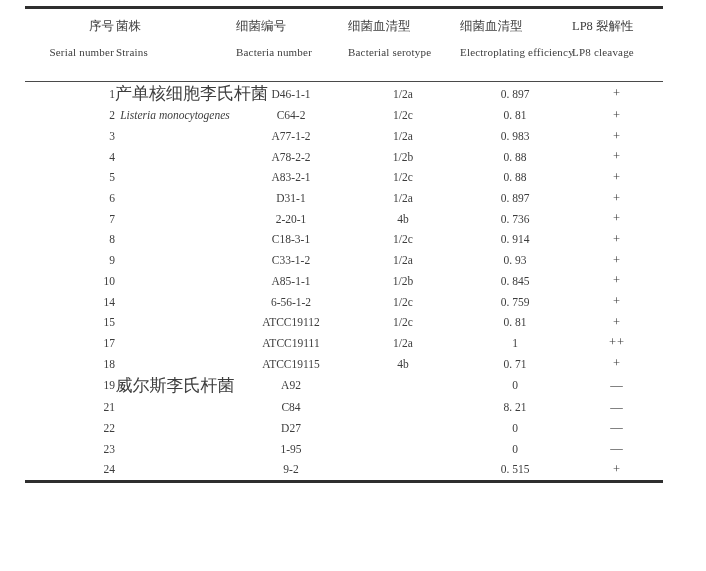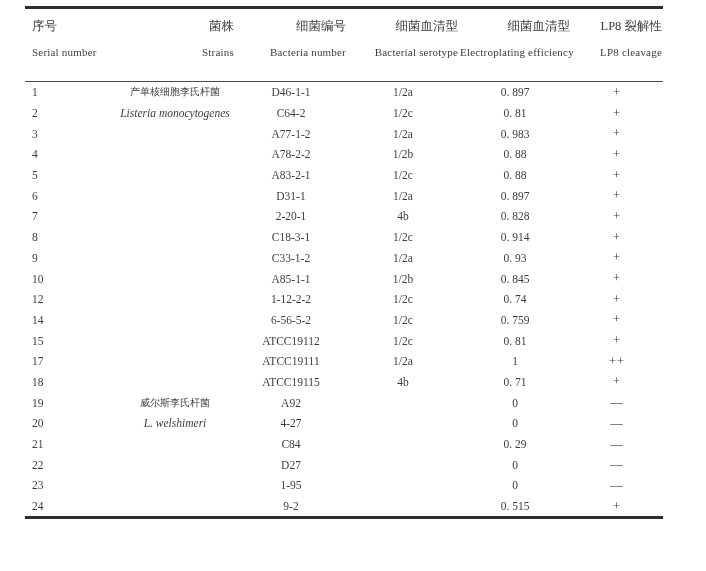--- a/index.html
+++ b/index.html
@@ -23,50 +23,50 @@
   }
   col.c1 { width: 90px; }
   col.c2 { width: 120px; }
   col.c3 { width: 112px; }
   col.c4 { width: 112px; }
   col.c5 { width: 112px; }
   col.c6 { width: 92px; }
 
   thead th {
     font-weight: normal;
-    text-align: right;
+    text-align: left;
     white-space: nowrap;
     vertical-align: middle;
   }
   thead tr.hdr-zh th {
     font-size: 12.5px;
     height: 25px;
     padding-top: 5px;
   }
   thead tr.hdr-en th {
     font-size: 11px;
     height: 21px;
     padding-bottom: 19px;
     border-bottom: 1px solid #4a4a4a;
     letter-spacing: 0.2px;
   }
   thead th.left, tbody td.left {
-    text-align: left;
+    text-align: right;
     padding-left: 7px;
   }
 
   tbody td {
     height: 20.7px;
     font-size: 11.5px;
     text-align: center;
     white-space: nowrap;
     vertical-align: middle;
     padding: 0;
   }
-  td.c-strain { font-size: 10px; }
+  td.c-strain { font-size: 17px; }
   td.c-strain.italic { font-style: italic; font-size: 11.5px; margin-top: 14px; }
   td.c-lp8 { font-size: 12.5px; letter-spacing: 1px; }
 </style>
 </head>
 <body>
 
 <div class="table-wrap">
   <table class="strain-table">
     <colgroup>
       <col class="c1">
@@ -147,21 +147,21 @@
     <td class="c-serotype">1/2a</td>
     <td class="c-eff">0. 897</td>
     <td class="c-lp8">+</td>
   </tr>
 
   <tr>
     <td class="left c-serial">7</td>
     <td class="c-strain"></td>
     <td class="c-number">2-20-1</td>
     <td class="c-serotype">4b</td>
-    <td class="c-eff">0. 828</td>
+    <td class="c-eff">0. 736</td>
     <td class="c-lp8">+</td>
   </tr>
 
   <tr>
     <td class="left c-serial">8</td>
     <td class="c-strain"></td>
     <td class="c-number">C18-3-1</td>
     <td class="c-serotype">1/2c</td>
     <td class="c-eff">0. 914</td>
     <td class="c-lp8">+</td>
@@ -179,34 +179,26 @@
   <tr>
     <td class="left c-serial">10</td>
     <td class="c-strain"></td>
     <td class="c-number">A85-1-1</td>
     <td class="c-serotype">1/2b</td>
     <td class="c-eff">0. 845</td>
     <td class="c-lp8">+</td>
   </tr>
 
 
-  <tr>
-    <td class="left c-serial">12</td>
-    <td class="c-strain"></td>
-    <td class="c-number">1-12-2-2</td>
-    <td class="c-serotype">1/2c</td>
-    <td class="c-eff">0. 74</td>
-    <td class="c-lp8">+</td>
-  </tr>
 
 
   <tr>
     <td class="left c-serial">14</td>
     <td class="c-strain"></td>
-    <td class="c-number">6-56-5-2</td>
+    <td class="c-number">6-56-1-2</td>
     <td class="c-serotype">1/2c</td>
     <td class="c-eff">0. 759</td>
     <td class="c-lp8">+</td>
   </tr>
 
   <tr>
     <td class="left c-serial">15</td>
     <td class="c-strain"></td>
     <td class="c-number">ATCC19112</td>
     <td class="c-serotype">1/2c</td>
@@ -235,35 +227,27 @@
 
   <tr>
     <td class="left c-serial">19</td>
     <td class="c-strain">威尔斯李氏杆菌</td>
     <td class="c-number">A92</td>
     <td class="c-serotype"></td>
     <td class="c-eff">0</td>
     <td class="c-lp8">—</td>
   </tr>
 
-  <tr>
-    <td class="left c-serial">20</td>
-    <td class="c-strain italic">L. welshimeri</td>
-    <td class="c-number">4-27</td>
-    <td class="c-serotype"></td>
-    <td class="c-eff">0</td>
-    <td class="c-lp8">—</td>
-  </tr>
 
   <tr>
     <td class="left c-serial">21</td>
     <td class="c-strain"></td>
     <td class="c-number">C84</td>
     <td class="c-serotype"></td>
-    <td class="c-eff">0. 29</td>
+    <td class="c-eff">8. 21</td>
     <td class="c-lp8">—</td>
   </tr>
 
   <tr>
     <td class="left c-serial">22</td>
     <td class="c-strain"></td>
     <td class="c-number">D27</td>
     <td class="c-serotype"></td>
     <td class="c-eff">0</td>
     <td class="c-lp8">—</td>

